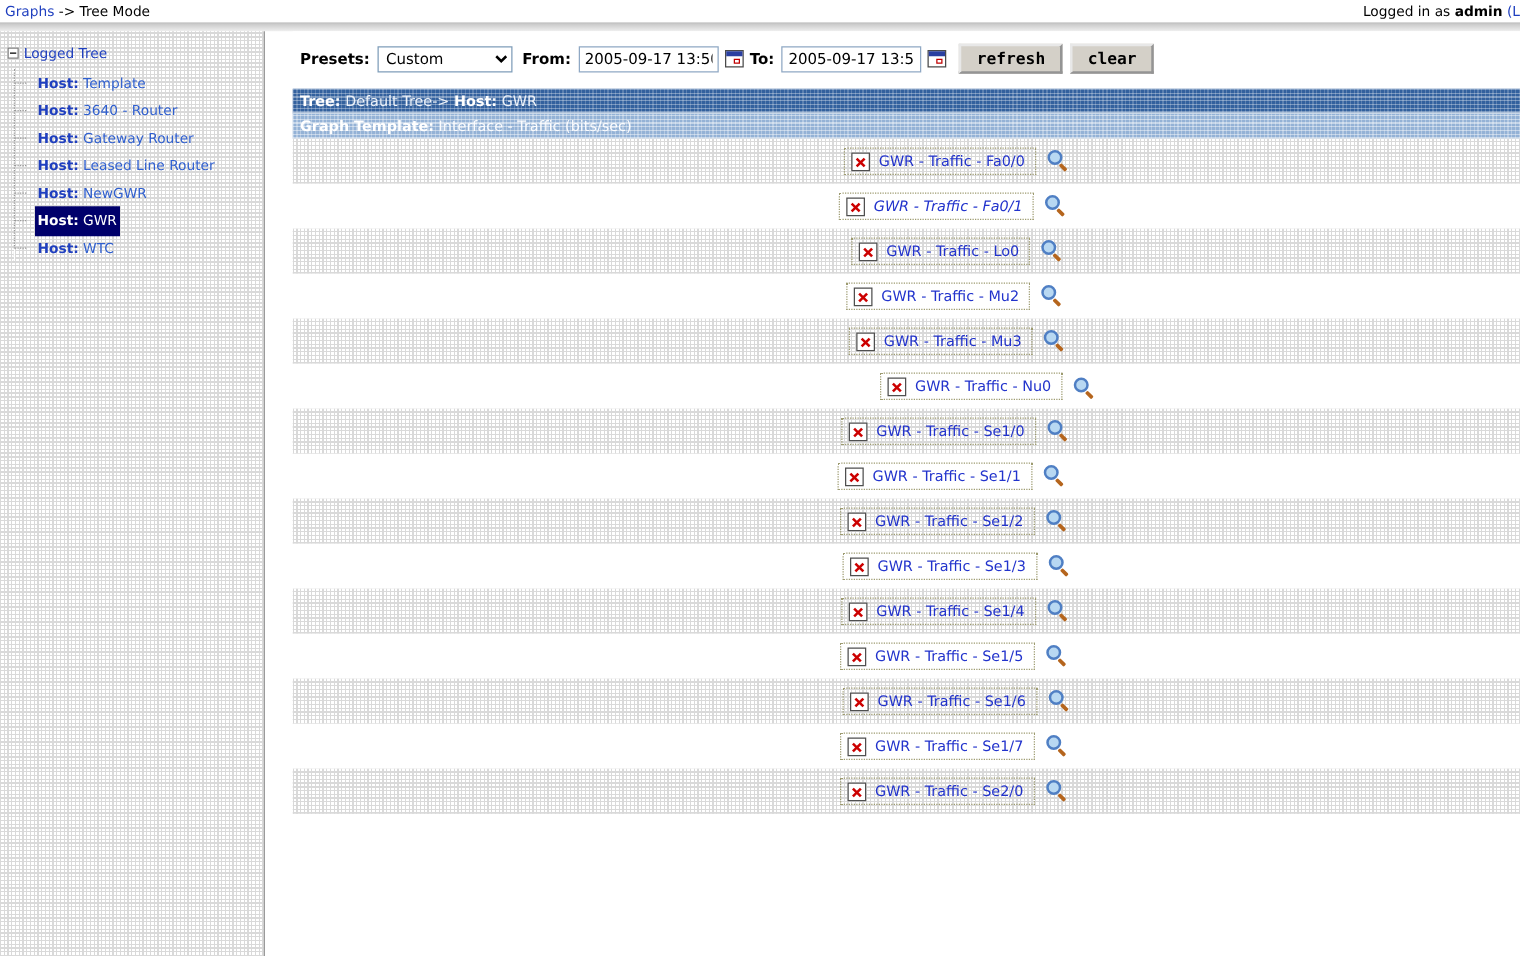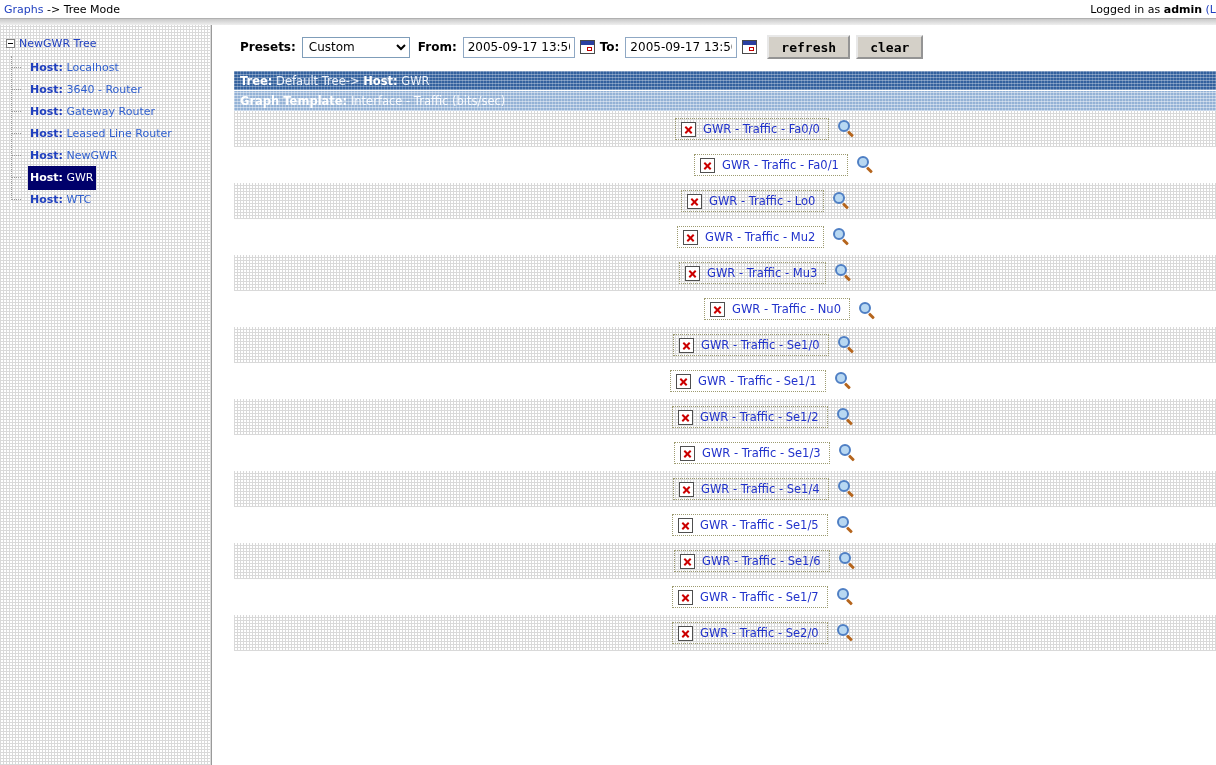--- a/index.html
+++ b/index.html
@@ -363,24 +363,24 @@
     <a href="#">Graphs</a><span class="sep"> -&gt; </span><span>Tree Mode</span>
   </div>
   <div class="loginfo">
     <span>Logged in as </span><b>admin</b><a href="#"> (L</a>
   </div>
 </div>
 <div id="topgradient"></div>
 
 <div id="sidebar" class="dither-gray">
   <div class="tree-root">
-    <span class="tree-toggle"></span><span class="tree-root-label">NewGWR Tree</span>
+    <span class="tree-toggle"></span><span class="tree-root-label">Logged Tree</span>
   </div>
   <ul class="tree-children" id="tree-children">
-      <li><span class="node-link"><span class="k">Host:</span><span class="v"> Localhost</span></span></li>
+      <li><span class="node-link"><span class="k">Host:</span><span class="v"> Template</span></span></li>
       <li><span class="node-link"><span class="k">Host:</span><span class="v"> 3640 - Router</span></span></li>
       <li><span class="node-link"><span class="k">Host:</span><span class="v"> Gateway Router</span></span></li>
       <li><span class="node-link"><span class="k">Host:</span><span class="v"> Leased Line Router</span></span></li>
       <li><span class="node-link"><span class="k">Host:</span><span class="v"> NewGWR</span></span></li>
       <li><span class="node-link selected"><span class="k">Host:</span><span class="v"> GWR</span></span></li>
       <li><span class="node-link"><span class="k">Host:</span><span class="v"> WTC</span></span></li>
     </ul>
 </div>
 
 <div id="main">
@@ -417,21 +417,21 @@
             <span class="broken-glyph"></span>
             <span class="alt-text">GWR - Traffic - Fa0/0</span>
           </span>
           <span class="mag-icon">
             <span class="lens"></span>
             <span class="handle"></span>
           </span>
         </div>
       </div>
       <div class="graph-row alt">
-        <div class="graph-cell" style="left: 460px;">
+        <div class="graph-cell" style="left: 437px; font-style: italic;">
           <span class="broken-img">
             <span class="broken-glyph"></span>
             <span class="alt-text">GWR - Traffic - Fa0/1</span>
           </span>
           <span class="mag-icon">
             <span class="lens"></span>
             <span class="handle"></span>
           </span>
         </div>
       </div>

